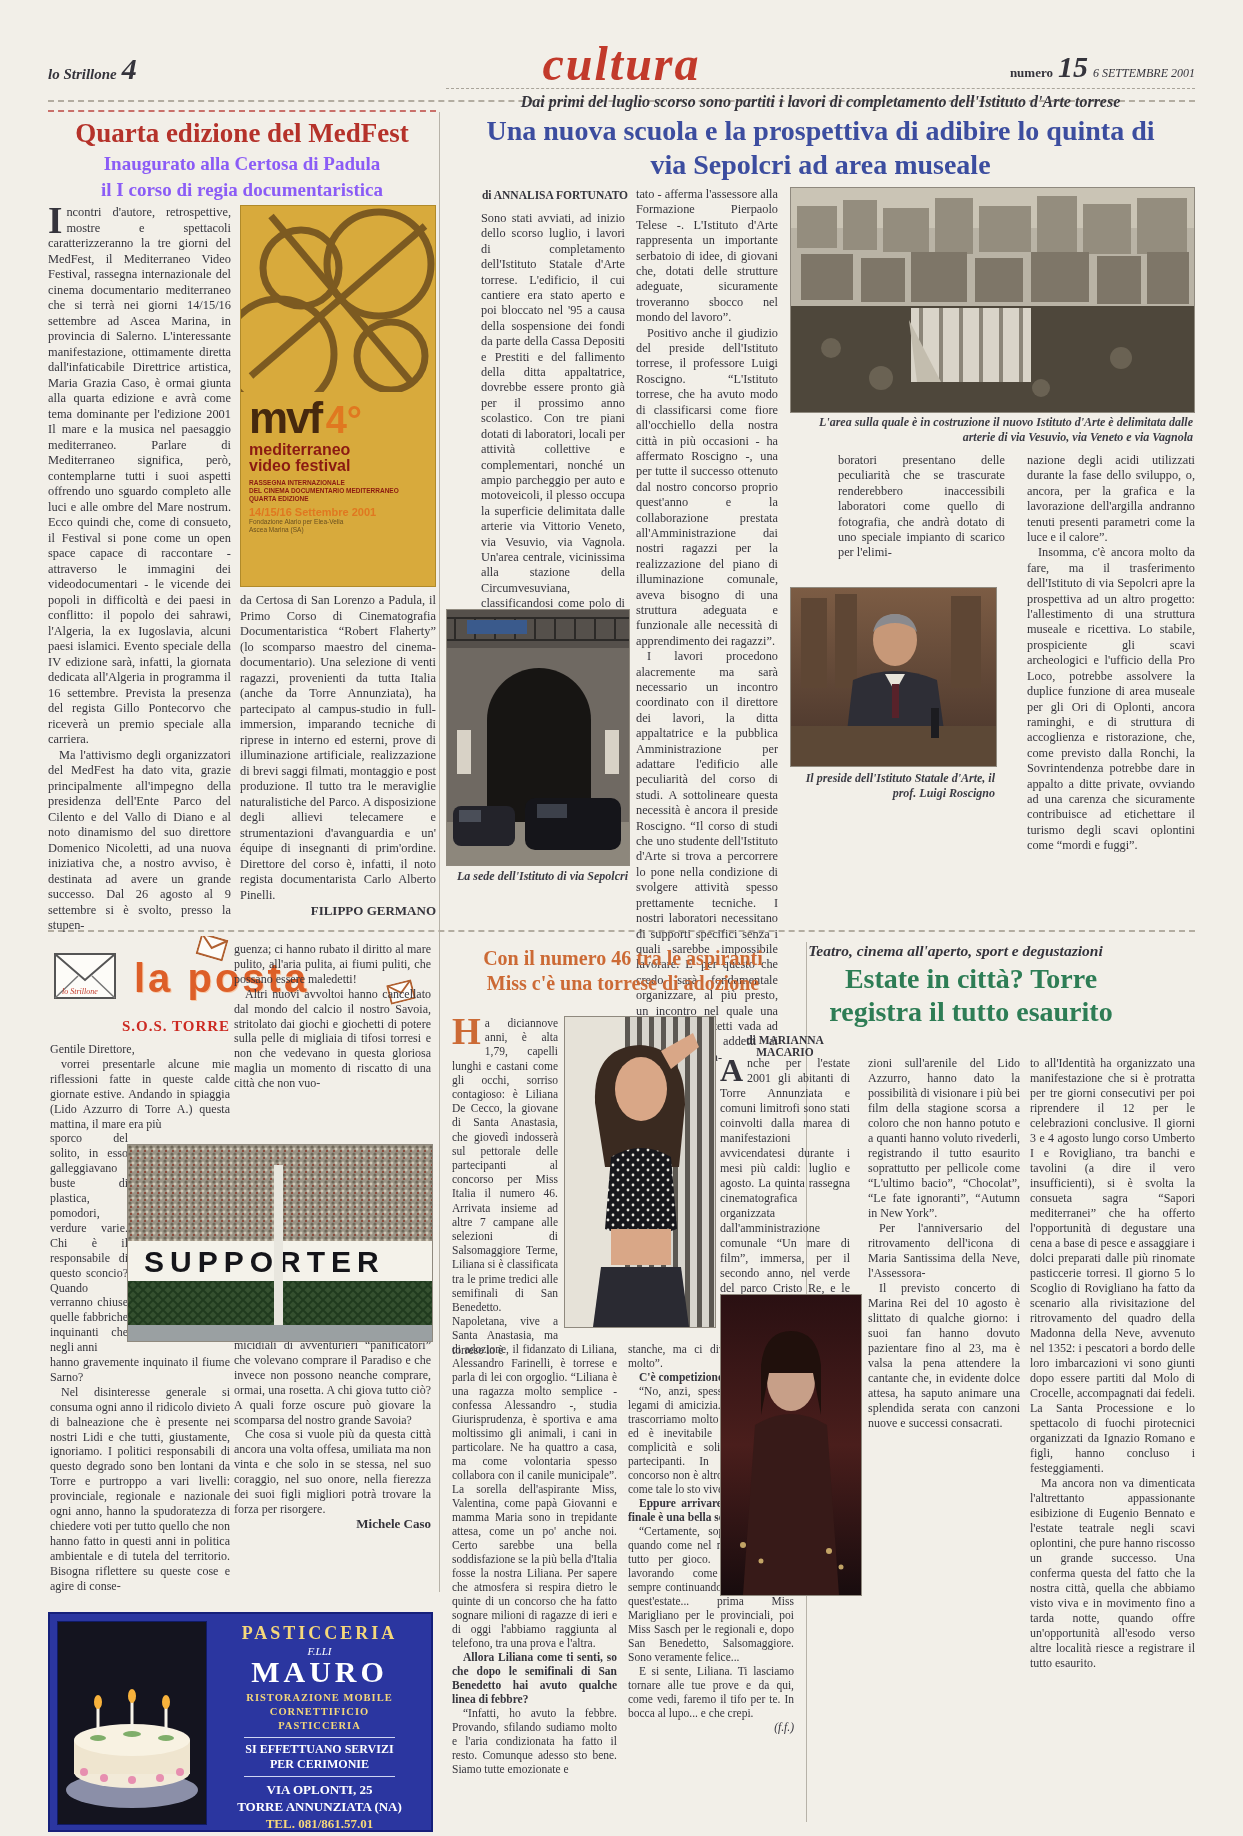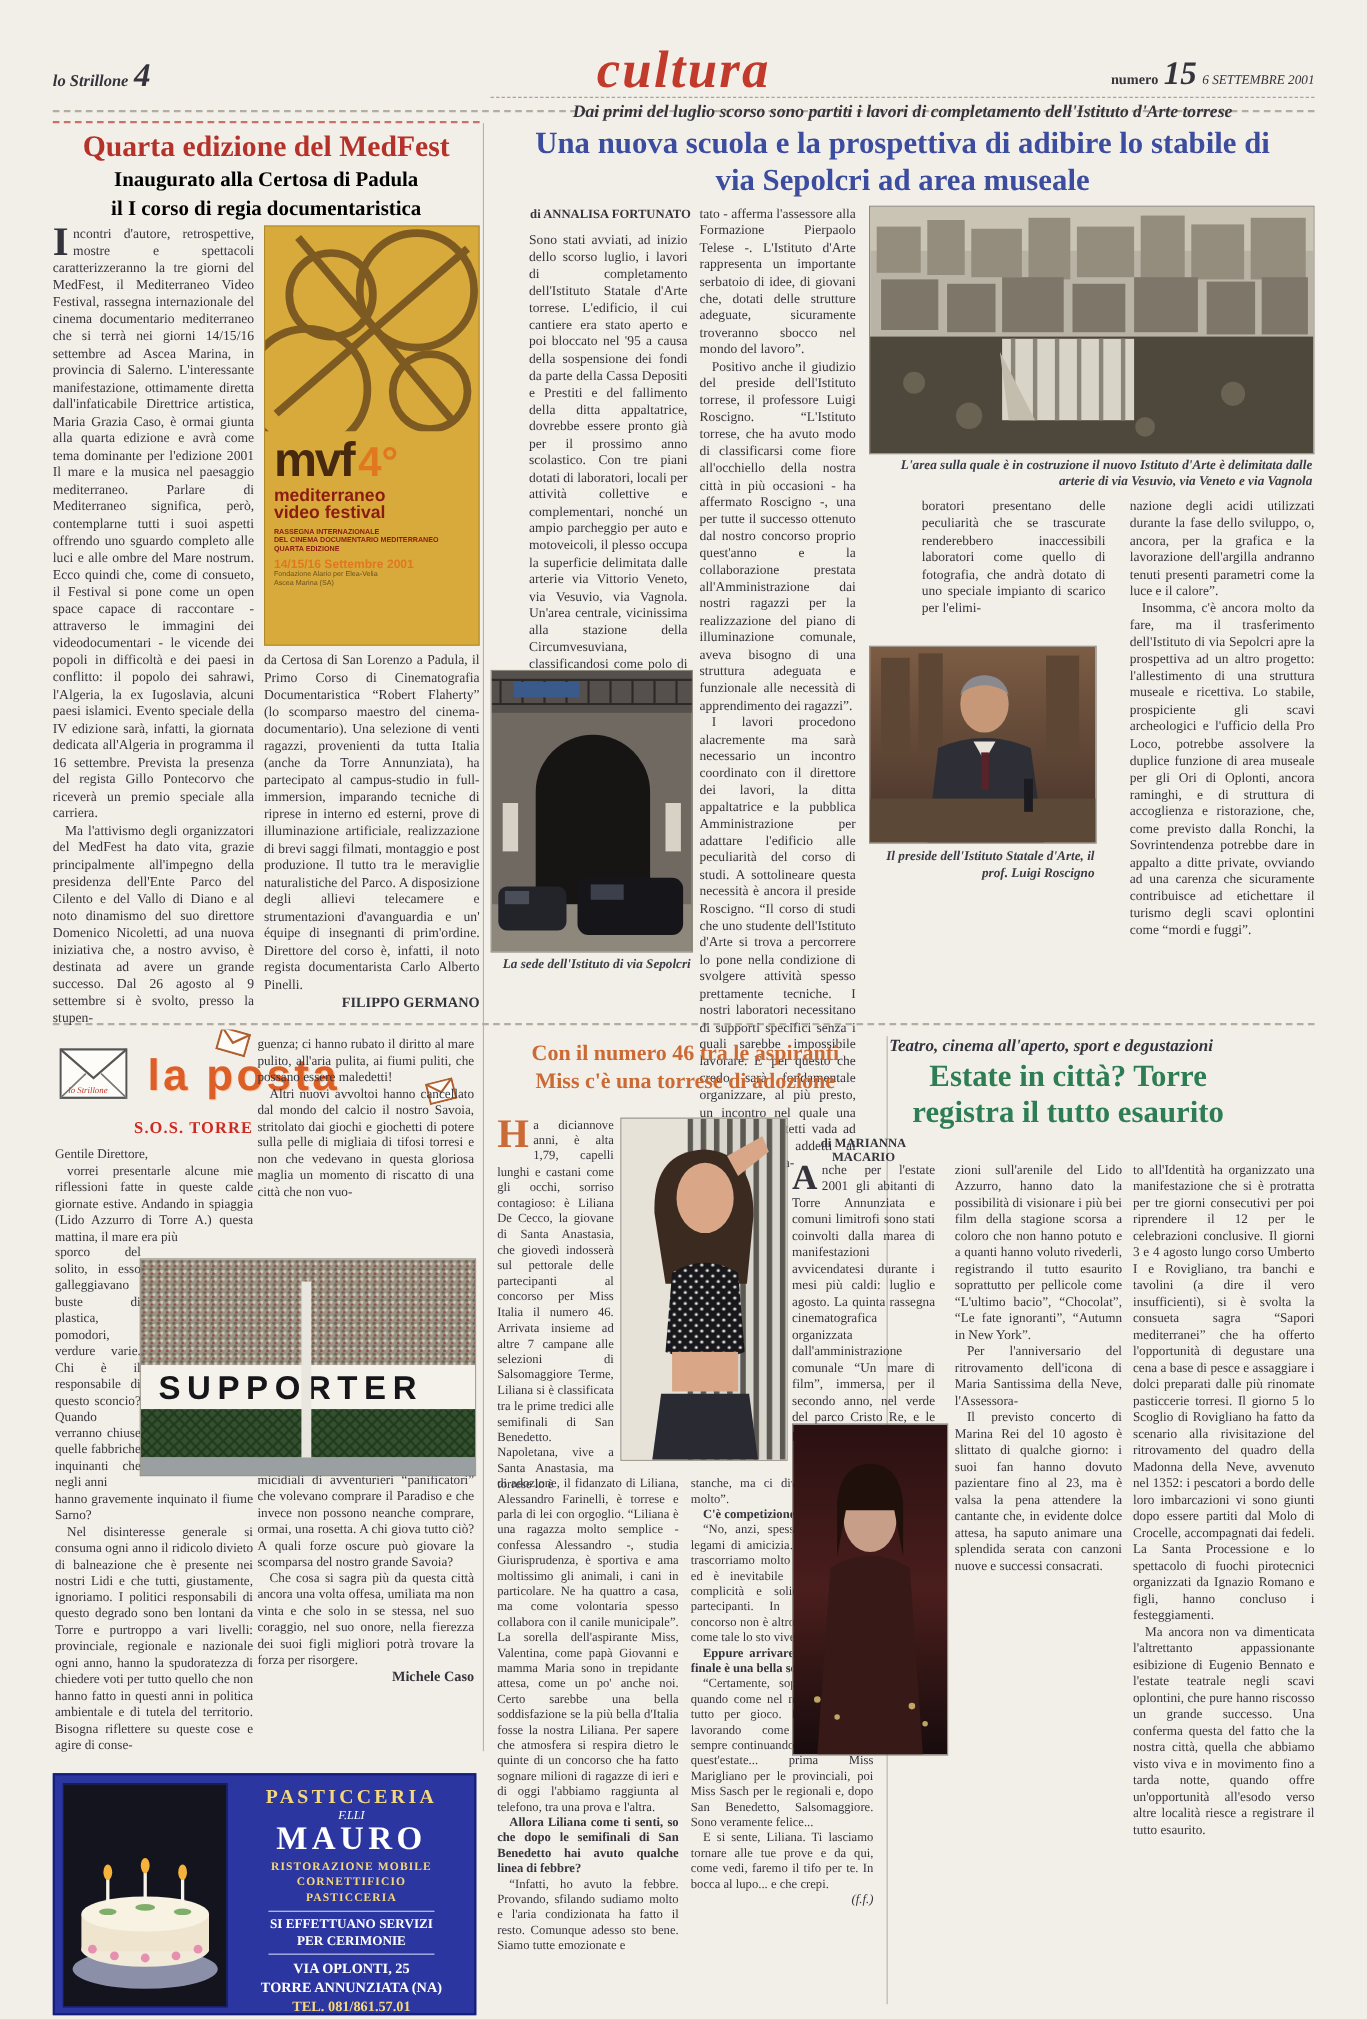--- a/index.html
+++ b/index.html
@@ -17,21 +17,21 @@
   .caption{font-size:12px;font-style:italic;font-weight:bold;color:#3c3c44;line-height:15px;}
   .byline{font-weight:bold;font-size:11.5px;text-align:center;}
   .sig{font-weight:bold;text-align:right;font-size:13px;}
   .photo{display:block;border:1px solid #8f897e;}
   
   .masthead{font-style:italic;font-weight:bold;}
   .section-title{text-align:center;font-size:48px;font-style:italic;font-weight:bold;
                  color:#c23a2b;letter-spacing:2px;}
   
   .mf-h1{font-size:27px;font-weight:bold;color:#b5322a;text-align:center;margin:6px 0 2px;}
-  .mf-h2{font-size:19px;font-weight:bold;color:#000000;text-align:center;margin:4px 0;}
+  .mf-h2{font-size:19px;font-weight:bold;color:#8b5cf6;text-align:center;margin:4px 0;}
   .mf-cols{display:flex;gap:9px;margin-top:2px;}
   
   .poster{width:100%;height:382px;background:#d8aa3c;box-sizing:border-box;border:1px solid #b08a2a;
           font-family:"Liberation Sans",sans-serif;overflow:hidden;}
   .poster .pt{padding:0 8px;}
   .p-logo{font-size:44px;font-weight:bold;color:#46290e;letter-spacing:-2px;line-height:40px;display:inline;}
   .p-ed{font-size:38px;font-weight:bold;color:#e07820;display:inline;}
   .p-t{font-size:16px;font-weight:bold;color:#8a1a12;line-height:16px;}
   .p-s{font-size:6.5px;font-weight:bold;color:#8a1a12;line-height:8px;}
   .p-d{font-size:11px;font-weight:bold;color:#e07820;margin-top:3px;}
@@ -121,21 +121,21 @@
         <div class="bt" style="margin-top:6px;font-size:12.4px;line-height:15.5px;">
           <p class="ni">da Certosa di San Lorenzo a Padula, il Primo Corso di Cinematografia Documentaristica “Robert Flaherty” (lo scomparso maestro del cinema-documentario). Una selezione di venti ragazzi, provenienti da tutta Italia (anche da Torre Annunziata), ha partecipato al campus-studio in full-immersion, imparando tecniche di riprese in interno ed esterni, prove di illuminazione artificiale, realizzazione di brevi saggi filmati, montaggio e post produzione. Il tutto tra le meraviglie naturalistiche del Parco. A disposizione degli allievi telecamere e strumentazioni d'avanguardia e un' équipe di insegnanti di prim'ordine. Direttore del corso è, infatti, il noto regista documentarista Carlo Alberto Pinelli.</p>
         </div>
         <div class="sig">FILIPPO GERMANO</div>
       </div>
     </div>
   </div>
 
   <div class="abs" style="left:446px;top:88px;width:749px;border-top:1px dashed #a9a49a;">
     <div class="sc-kicker">Dai primi del luglio scorso sono partiti i lavori di completamento dell'Istituto d'Arte torrese</div>
-    <div class="sc-h1">Una nuova scuola e la prospettiva di adibire lo stabile di via Sepolcri ad area museale</div>
+    <div class="sc-h1">Una nuova scuola e la prospettiva di adibire lo quinta di via Sepolcri ad area museale</div>
     <div style="position:relative;height:724px;">
       <div class="abs byline" style="left:35px;top:2px;width:148px;">di ANNALISA FORTUNATO</div>
       <div class="abs bt" style="left:35px;top:24px;width:144px;font-size:12.3px;line-height:15.4px;">
         <p class="ni">Sono stati avviati, ad inizio dello scorso luglio, i lavori di completamento dell'Istituto Statale d'Arte torrese. L'edificio, il cui cantiere era stato aperto e poi bloccato nel '95 a causa della sospensione dei fondi da parte della Cassa Depositi e Prestiti e del fallimento della ditta appaltatrice, dovrebbe essere pronto già per il prossimo anno scolastico. Con tre piani dotati di laboratori, locali per attività collettive e complementari, nonché un ampio parcheggio per auto e motoveicoli, il plesso occupa la superficie delimitata dalle arterie via Vittorio Veneto, via Vesuvio, via Vagnola. Un'area centrale, vicinissima alla stazione della Circumvesuviana, classificandosi come polo di attrazione anche per studenti provenienti dall'hinterland.</p>
         <p>“Siamo fieri di questo risul-</p>
       </div>
       <div class="abs bt" style="left:190px;top:0;width:142px;font-size:12.3px;line-height:15.4px;">
         <p class="ni">tato - afferma l'assessore alla Formazione Pierpaolo Telese -. L'Istituto d'Arte rappresenta un importante serbatoio di idee, di giovani che, dotati delle strutture adeguate, sicuramente troveranno sbocco nel mondo del lavoro”.</p>
         <p>Positivo anche il giudizio del preside dell'Istituto torrese, il professore Luigi Roscigno. “L'Istituto torrese, che ha avuto modo di classificarsi come fiore all'occhiello della nostra città in più occasioni - ha affermato Roscigno -, una per tutte il successo ottenuto dal nostro concorso proprio quest'anno e la collaborazione prestata all'Amministrazione dai nostri ragazzi per la realizzazione del piano di illuminazione comunale, aveva bisogno di una struttura adeguata e funzionale alle necessità di apprendimento dei ragazzi”.</p>
         <p>I lavori procedono alacremente ma sarà necessario un incontro coordinato con il direttore dei lavori, la ditta appaltatrice e la pubblica Amministrazione per adattare l'edificio alle peculiarità del corso di studi. A sottolineare questa necessità è ancora il preside Roscigno. “Il corso di studi che uno studente dell'Istituto d'Arte si trova a percorrere lo pone nella condizione di svolgere attività spesso prettamente tecniche. I nostri laboratori necessitano di supporti specifici senza i quali sarebbe impossibile lavorare. E' per questo che credo sarà fondamentale organizzare, al più presto, un incontro nel quale una équipe di architetti vada ad affiancare gli addetti ai lavori. I nostri la-</p>
@@ -258,21 +258,21 @@
       </div>
       <p class="ni">hanno gravemente inquinato il fiume Sarno?</p>
       <p>Nel disinteresse generale si consuma ogni anno il ridicolo divieto di balneazione che è presente nei nostri Lidi e che tutti, giustamente, ignoriamo. I politici responsabili di questo degrado sono ben lontani da Torre e purtroppo a vari livelli: provinciale, regionale e nazionale ogni anno, hanno la spudoratezza di chiedere voti per tutto quello che non hanno fatto in questi anni in politica ambientale e di tutela del territorio. Bisogna riflettere su queste cose e agire di conse-</p>
     </div>
 
     <div class="abs bt" style="left:186px;top:6px;width:197px;font-size:12px;line-height:14.9px;">
       <p class="ni">guenza; ci hanno rubato il diritto al mare pulito, all'aria pulita, ai fiumi puliti, che possano essere maledetti!</p>
       <p>Altri nuovi avvoltoi hanno cancellato dal mondo del calcio il nostro Savoia, stritolato dai giochi e giochetti di potere sulla pelle di migliaia di tifosi torresi e non che vedevano in questa gloriosa maglia un momento di riscatto di una città che non vuo-</p>
       <div style="height:232px;"></div>
       <p class="ni">le morire, che lotta e resiste sotto i colpi micidiali di avventurieri “panificatori” che volevano comprare il Paradiso e che invece non possono neanche comprare, ormai, una rosetta. A chi giova tutto ciò? A quali forze oscure può giovare la scomparsa del nostro grande Savoia?</p>
-      <p>Che cosa si sagra più da questa città ancora una volta offesa, umiliata ma non vinta e che solo in se stessa, nel suo coraggio, nel suo onore, nella fierezza dei suoi figli migliori potrà trovare la forza per risorgere.</p>
+      <p>Che cosa si vuole più da questa città ancora una volta offesa, umiliata ma non vinta e che solo in se stessa, nel suo coraggio, nel suo onore, nella fierezza dei suoi figli migliori potrà trovare la forza per risorgere.</p>
       <div class="sig">Michele Caso</div>
     </div>
 
     <svg class="abs photo" style="left:79px;top:208px;" width="304" height="196" viewBox="0 0 304 196">
       <defs>
         <pattern id="crowd" width="7" height="7" patternUnits="userSpaceOnUse">
           <rect width="7" height="7" fill="#9b9486"></rect>
           <circle cx="2" cy="2" r="1.6" fill="#6e6758"></circle>
             <circle cx="5" cy="4" r="1.5" fill="#cfc8b6"></circle>
             <circle cx="3" cy="6" r="1.2" fill="#8a4a3a"></circle>

